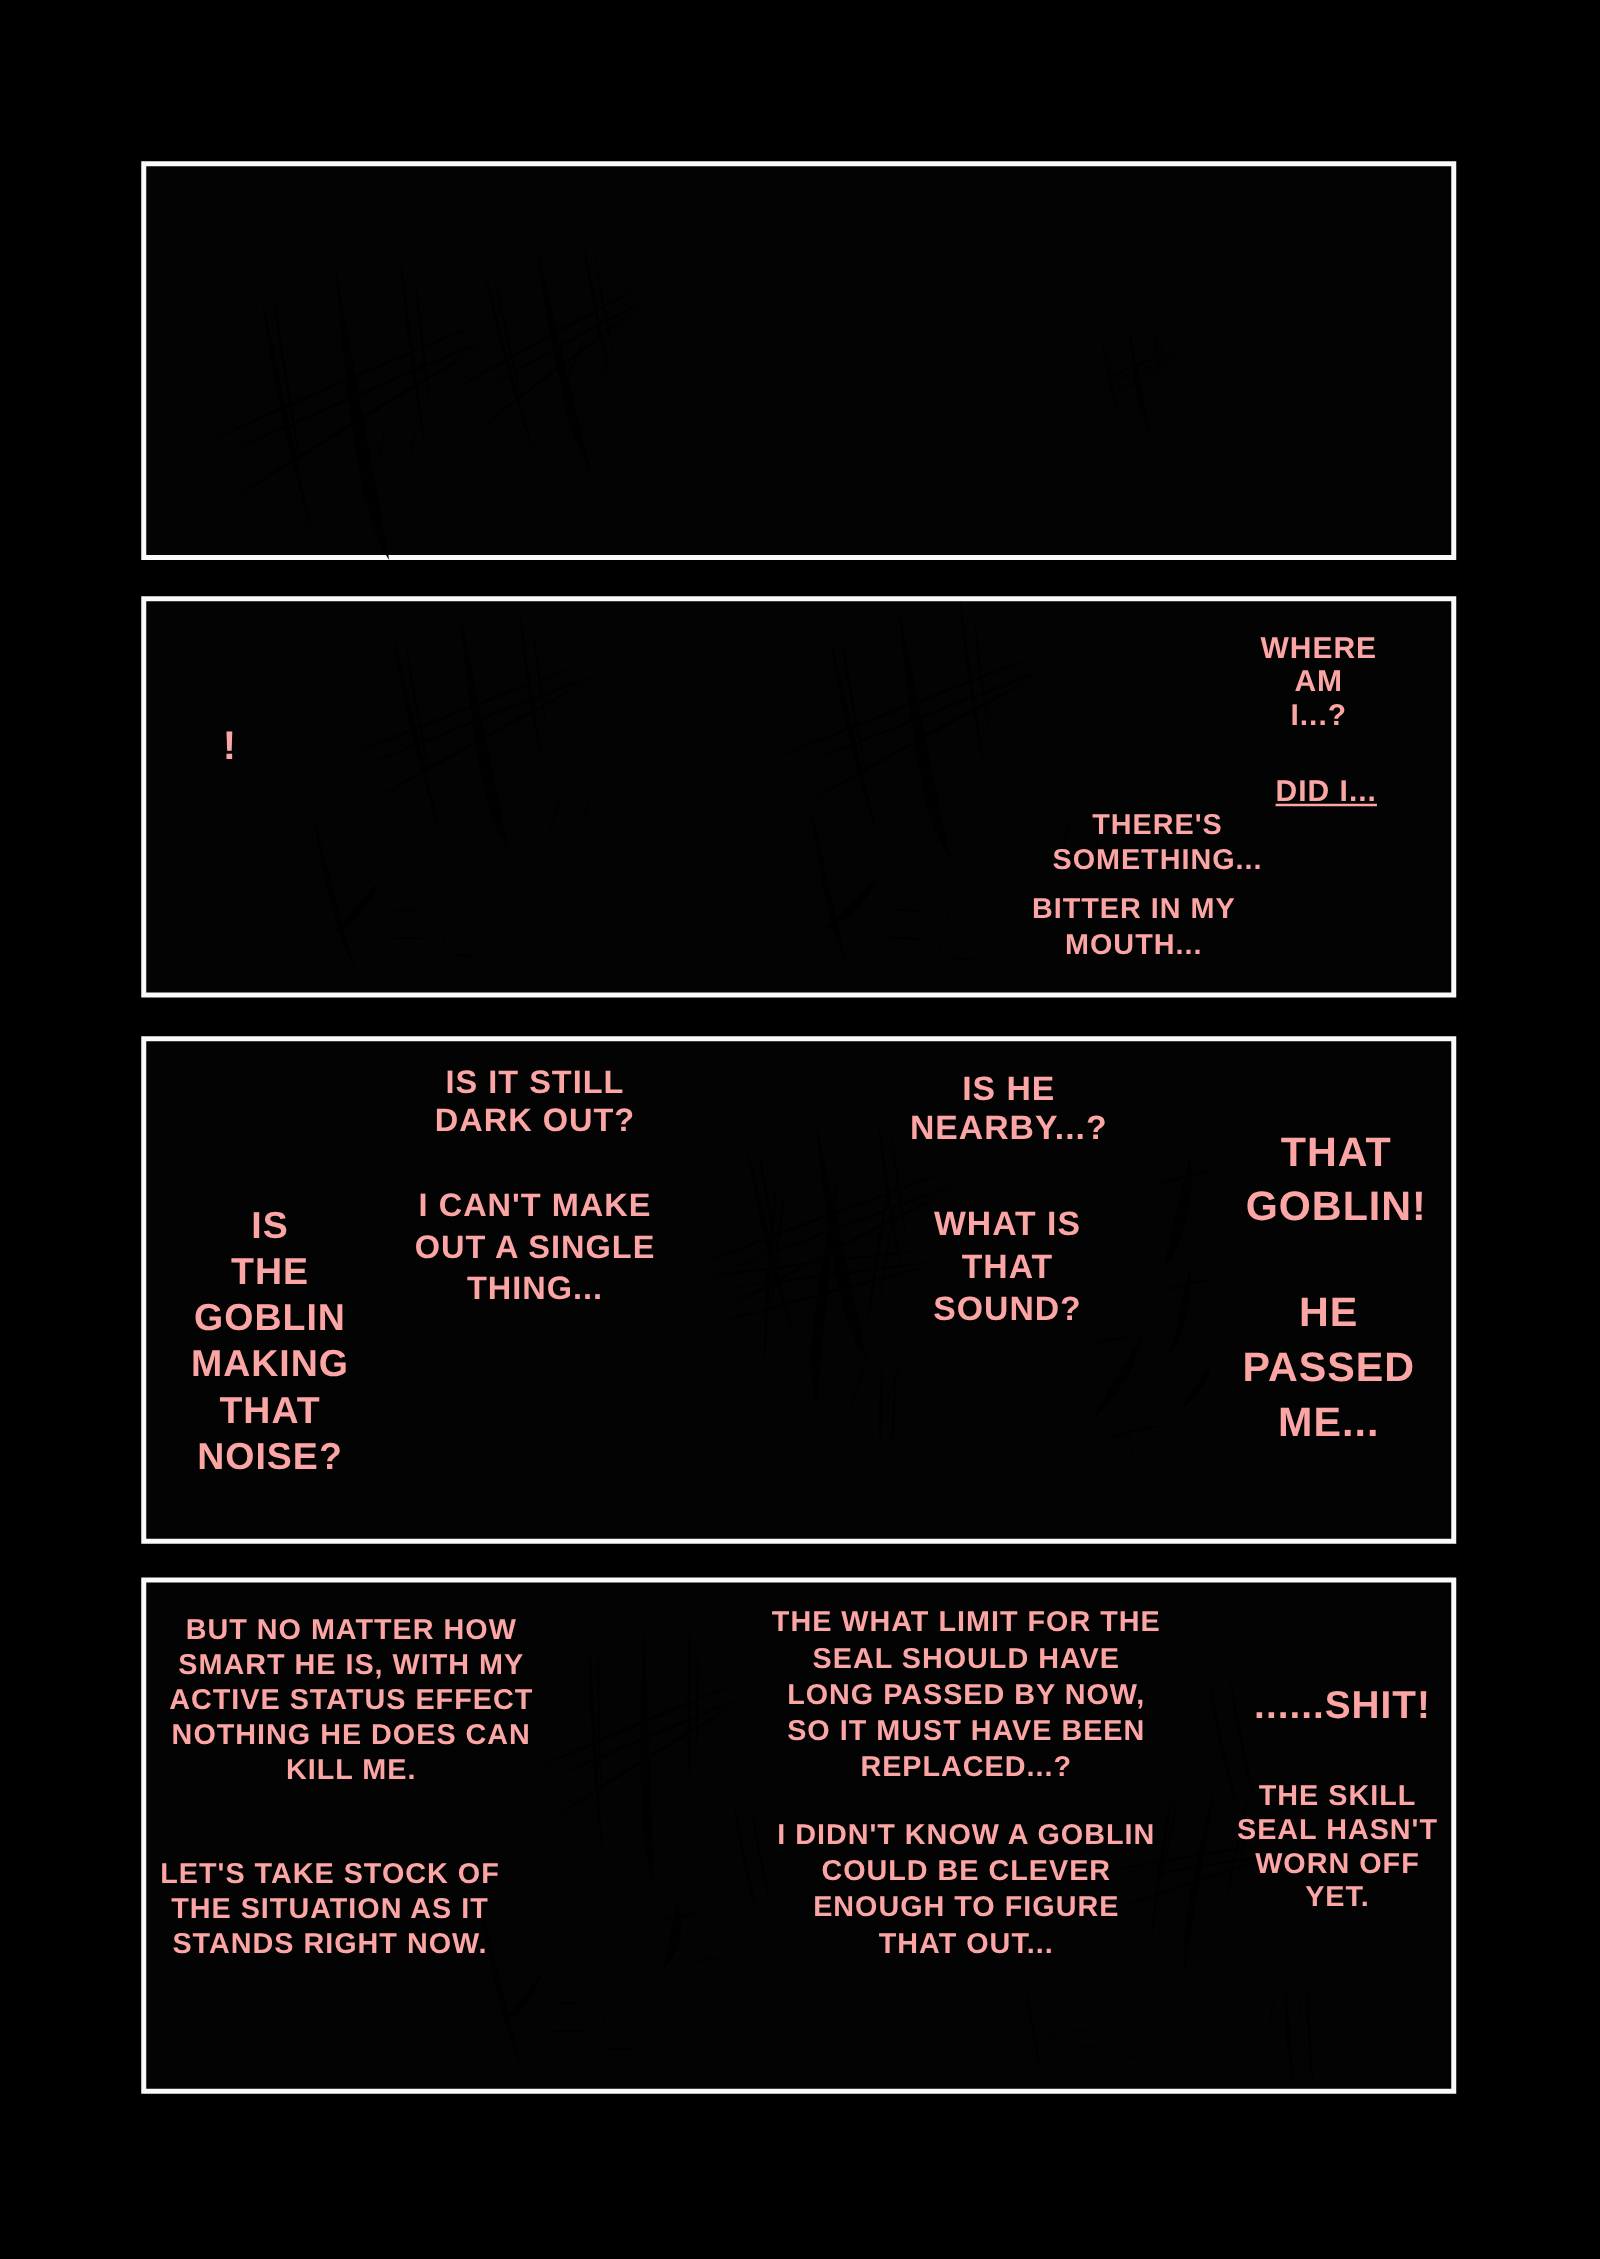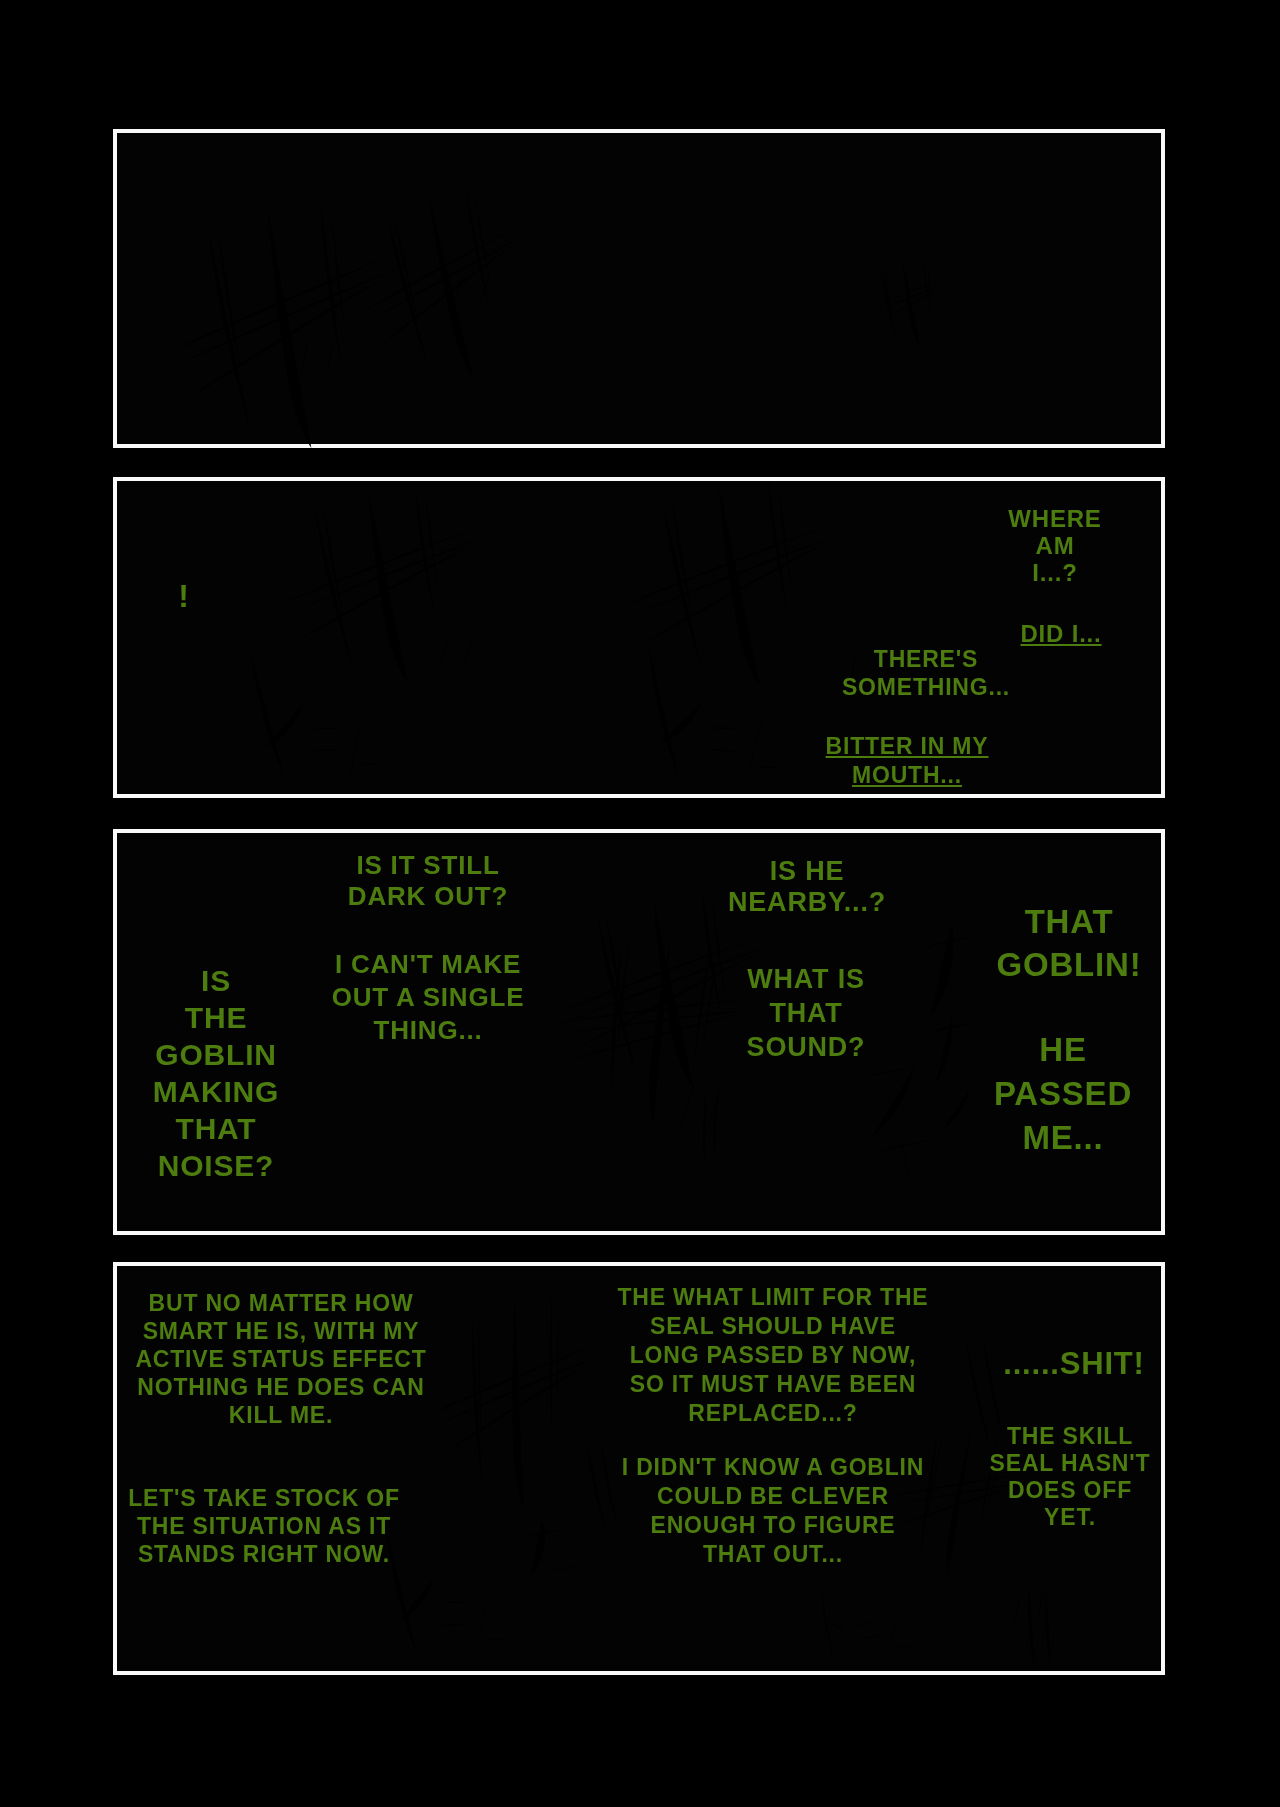--- a/index.html
+++ b/index.html
@@ -15,21 +15,21 @@
     left:113px;width:1052px;
     border:4px solid #fafafa;
     background:#030303;
     box-sizing:border-box;
     z-index:1;
   }
   .tb{
     position:absolute;
     transform:translateX(-50%);
     text-align:center;
-    color:#4d7c0f;
+    color:#fca5a5;
     font-weight:700;
     letter-spacing:0.8px;
     white-space:nowrap;
     z-index:3;
   }
   .sfx{
     position:absolute;
     z-index:2;
     overflow:visible;
   }
@@ -208,21 +208,21 @@
     <div>AM</div>
     <div>I...?</div>
   </div>
   <div class="tb" style="left:1061px;top:620px;font-size:24px;text-decoration:underline;">
     <div>DID I...</div>
   </div>
   <div class="tb" style="left:926px;top:645px;font-size:23px;line-height:28px;">
     <div>THERE'S</div>
     <div>SOMETHING...</div>
   </div>
-  <div class="tb" style="left:907px;top:732px;font-size:23px;line-height:29px;text-decoration:underline;">
+  <div class="tb" style="left:907px;top:712px;font-size:23px;line-height:29px;">
     <div>BITTER IN MY</div>
     <div>MOUTH...</div>
   </div>
 
   <div class="tb" style="left:428px;top:850px;font-size:26px;line-height:31px;">
     <div>IS IT STILL</div>
     <div>DARK OUT?</div>
   </div>
   <div class="tb" style="left:216px;top:932px;font-size:30px;line-height:37px;margin-top:30px;">
     <div>IS</div>
@@ -280,17 +280,17 @@
     <div>COULD BE CLEVER</div>
     <div>ENOUGH TO FIGURE</div>
     <div>THAT OUT...</div>
   </div>
   <div class="tb" style="left:1074px;top:1346px;font-size:31px;">
     <div>......SHIT!</div>
   </div>
   <div class="tb" style="left:1070px;top:1423px;font-size:23px;line-height:27px;">
     <div>THE SKILL</div>
     <div>SEAL HASN'T</div>
-    <div>DOES OFF</div>
+    <div>WORN OFF</div>
     <div>YET.</div>
   </div>
 
 </div>
 
 </body></html>

